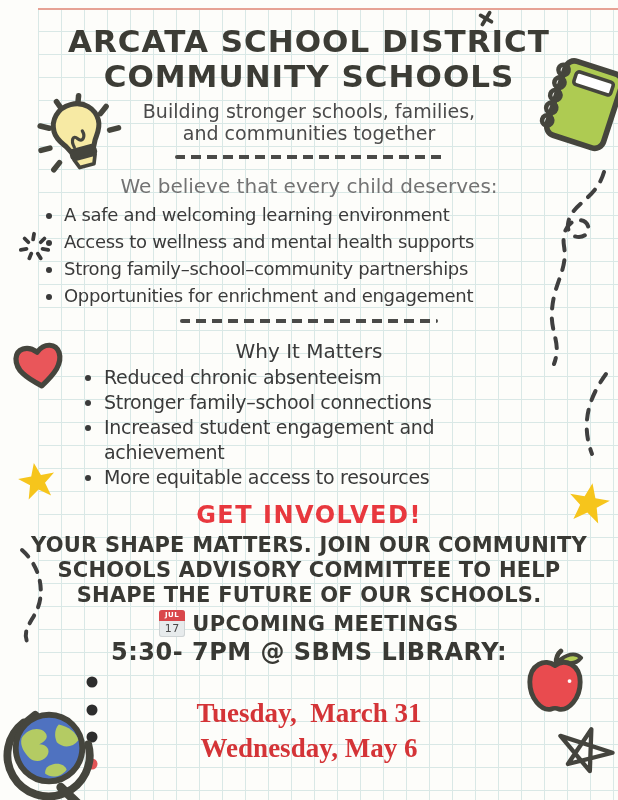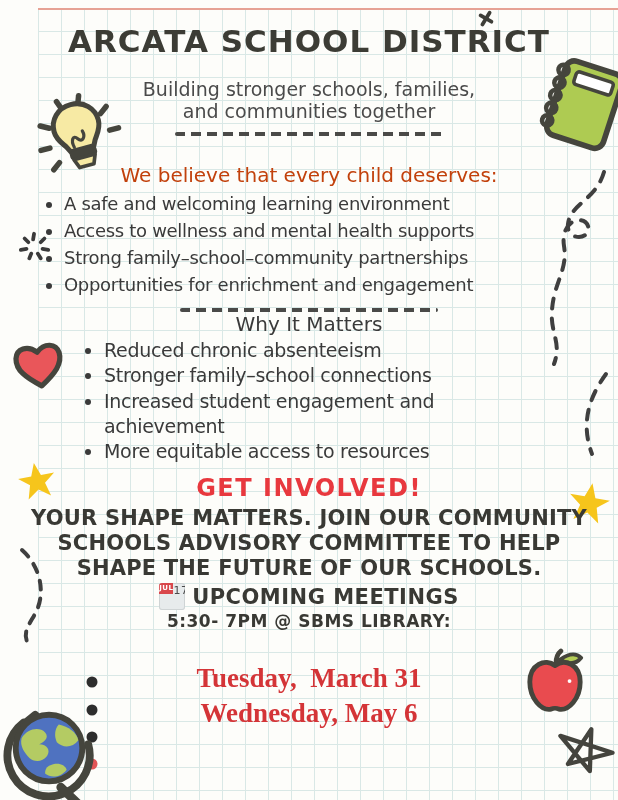--- a/index.html
+++ b/index.html
@@ -16,42 +16,42 @@
       linear-gradient(to right,#d9e8e6 1px,transparent 1px),
       linear-gradient(to bottom,#d9e8e6 1px,transparent 1px);
     background-size:23px 23px;
     pointer-events:none;
   }
   .margin-line{position:absolute;left:38px;right:0;top:8px;height:2px;background:#e6a295;}
   .content{position:absolute;inset:0;text-align:center;}
   .title{margin:0;padding-top:24px;font-size:31px;font-weight:800;line-height:1.12;
     letter-spacing:1px;color:#3c3c35;}
   .title div{white-space:nowrap;}
-  .subtitle{margin-top:20px;font-size:19px;line-height:1.15;color:#4a4a4a;}
+  .subtitle{margin-top:8px;font-size:19px;line-height:1.15;color:#4a4a4a;}
   .dashline{height:4px;margin:10px auto 0;border-radius:2px;
     background:repeating-linear-gradient(90deg,#4a4a48 0 10px,transparent 10px 16px);}
-  .believe-heading{margin-top:27px;font-size:20px;color:#c2410c;}
+  .believe-heading{margin-top:15px;font-size:20px;color:#737373;}
   ul.blist{width:520px;margin:3px auto 0;padding:0 0 0 30px;text-align:left;
     font-size:18px;line-height:1.5;letter-spacing:-0.3px;color:#3a3a3a;}
   ul.blist li{margin:0;}
-  .matters-heading{margin-top:0;font-size:20px;color:#3a3a3a;}
+  .matters-heading{margin-top:16px;font-size:20px;color:#3a3a3a;}
   ul.mlist{width:440px;margin:2px auto 0;padding:0 0 0 30px;text-align:left;
     font-size:19px;line-height:1.32;letter-spacing:-0.3px;color:#3a3a3a;}
   .involved-heading{margin-top:10px;font-size:24px;font-weight:800;letter-spacing:1.5px;
     color:#e8383e;}
   .involved-body{margin-top:4px;font-size:21px;font-weight:800;line-height:1.2;
     color:#393934;letter-spacing:0.2px;}
   .involved-body div{white-space:nowrap;}
   .meetings-row{margin-top:2px;display:flex;align-items:center;justify-content:center;gap:7px;
     font-size:21px;font-weight:800;color:#393934;letter-spacing:0.5px;}
-  .meet-time{margin-top:1px;font-size:17px;font-weight:800;color:#393934;letter-spacing:0.5px;}
+  .meet-time{margin-top:1px;font-size:24px;font-weight:800;color:#393934;letter-spacing:0.5px;}
   .dates{margin-top:30px;font-family:"Liberation Serif","DejaVu Serif",serif;
     font-size:27px;font-weight:700;color:#d43437;line-height:1.3;}
   .dates div{white-space:pre-wrap;}
-  .cal{display:inline-flex;flex-direction:row;width:26px;height:27px;border-radius:3px;
+  .cal{display:inline-flex;flex-direction:column;width:26px;height:27px;border-radius:3px;
     overflow:hidden;background:#e7ebec;box-shadow:0 0 0 1px #cfd4d5 inset;}
   .cal-top{background:#d9474b;color:#ffffff;font-size:7px;font-weight:800;height:11px;
     line-height:11px;letter-spacing:0.5px;}
   .cal-day{flex:1;font-size:11px;font-weight:400;color:#4a4a4a;line-height:15px;}
   .deco{position:absolute;}
 </style>
 </head>
 <body>
 
 <div class="page">
@@ -156,20 +156,21 @@
     <circle cx="47" cy="34" r="2" fill="#ffffff"></circle>
   </svg>
 
   <svg class="deco" viewBox="0 0 100 100" style="left:546px;top:722px;width:72px;height:72px">
     <path transform="rotate(18 50 50)" d="M50,8 L66,64 L12,30 L88,30 L34,64 Z" fill="none" stroke="#44443e" stroke-width="6" stroke-linecap="round" stroke-linejoin="round"></path>
   </svg>
 
   <div class="content">
     <h1 class="title">
       <div>ARCATA SCHOOL DISTRICT</div>
+      <div>COMMUNITY SCHOOLS</div>
     </h1>
 
     <div class="subtitle">
       <div>Building stronger schools, families,</div>
       <div>and communities together</div>
     </div>
 
     <div class="dashline" style="width:268px"></div>
 
     <div class="believe-heading">We believe that every child deserves:</div>

